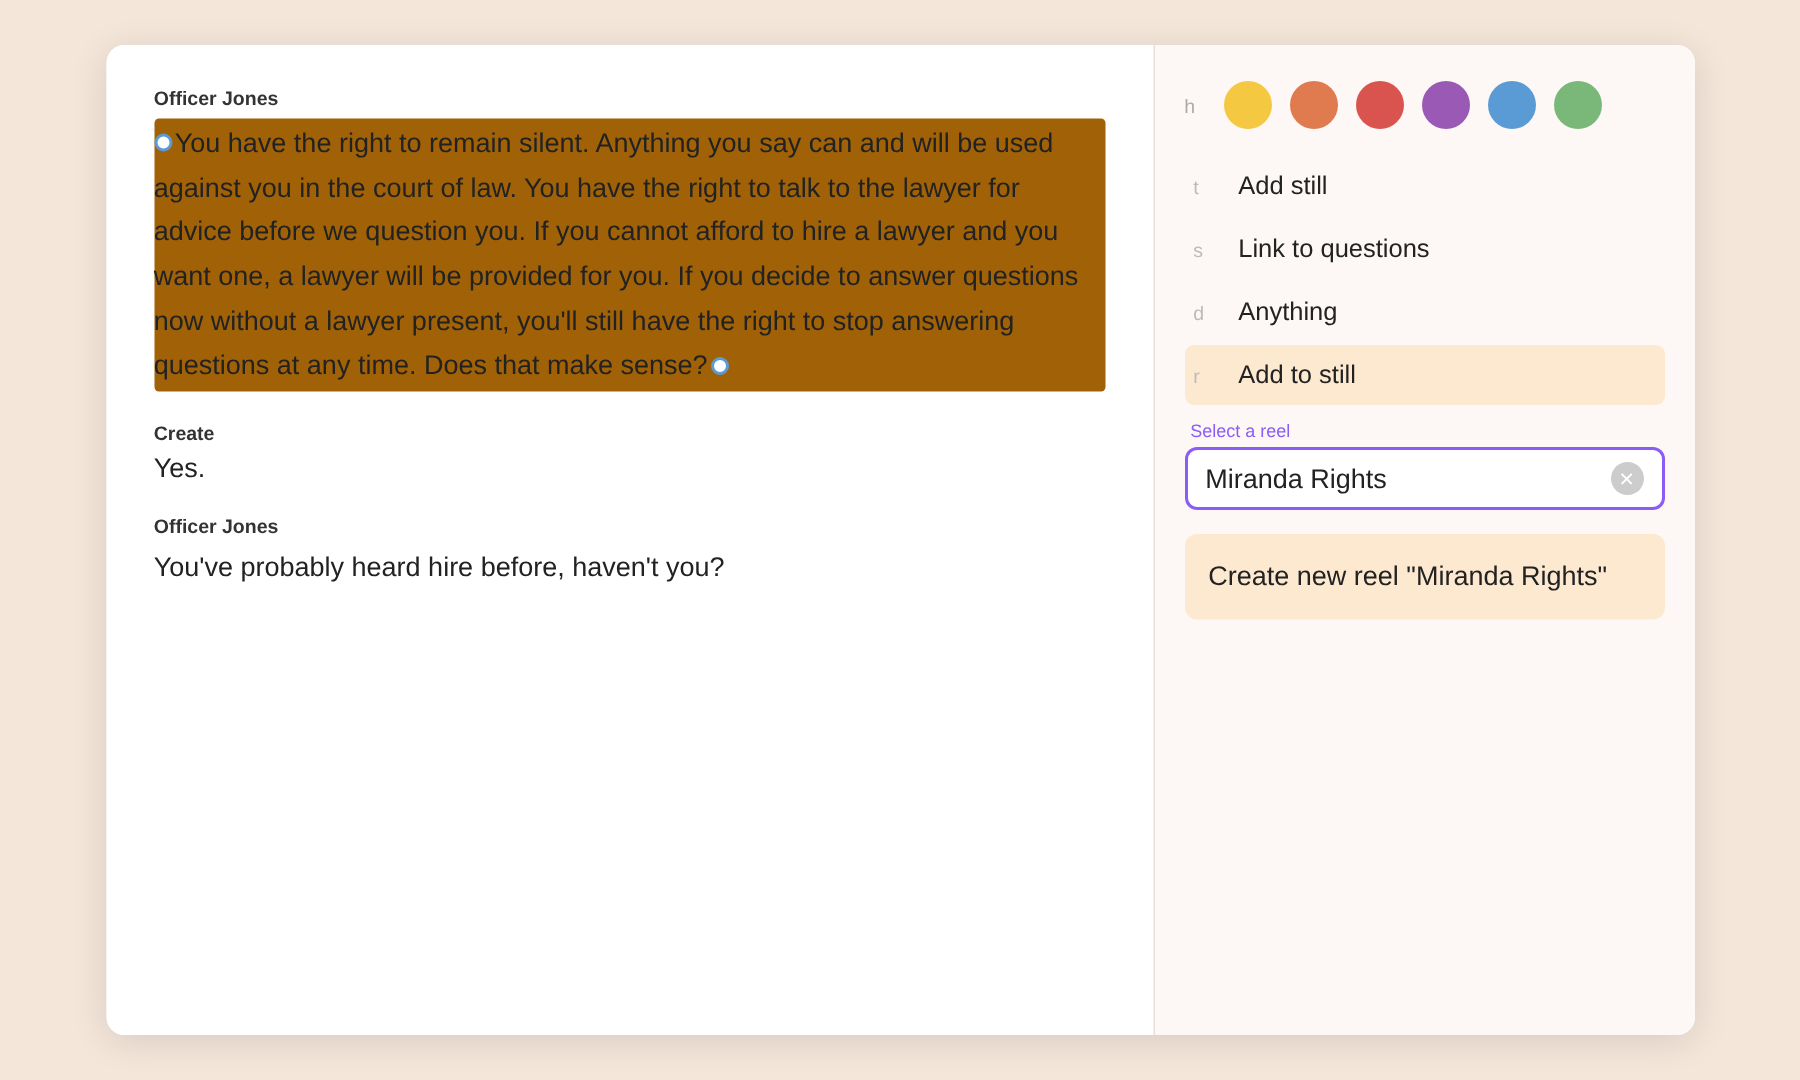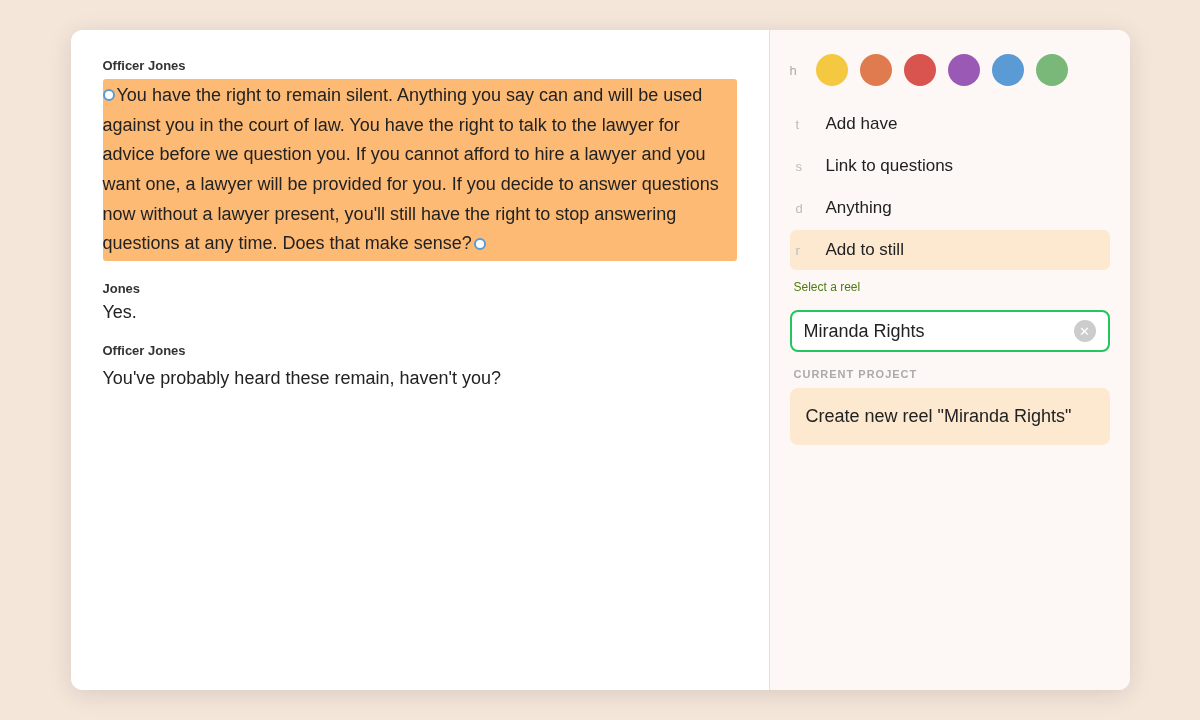--- a/index.html
+++ b/index.html
@@ -38,21 +38,21 @@
     }
     .transcript-block {
       margin-bottom: 20px;
     }
     .transcript-text {
       font-size: 18px;
       line-height: 1.65;
       color: #222;
     }
     .transcript-text.highlighted {
-      background: #fdba74;
+      background: #a16207;
       border-radius: 3px;
       padding: 2px 0;
       display: block;
     }
     .selection-handle {
       display: inline-block;
       width: 12px;
       height: 12px;
       border-radius: 50%;
       border: 2px solid #5b9bd5;
@@ -131,28 +131,28 @@
     .menu-item .label {
       font-size: 17px;
       color: #222;
       font-weight: 400;
     }
     .reel-input-section {
       margin-top: 8px;
     }
     .reel-input-label {
       font-size: 12px;
-      color: #4d7c0f;
-      margin-bottom: 16px;
+      color: #8b5cf6;
+      margin-bottom: 4px;
       padding-left: 4px;
     }
     .reel-input-wrapper {
       display: flex;
       align-items: center;
-      border: 2px solid #22c55e;
+      border: 2px solid #8b5cf6;
       border-radius: 8px;
       background: #fff;
       padding: 8px 12px;
       gap: 8px;
     }
     .reel-input {
       flex: 1;
       border: none;
       outline: none;
       font-size: 18px;
@@ -203,46 +203,46 @@
   <div class="left-panel">
 
     <div class="transcript-block">
       <div class="speaker-name">Officer Jones</div>
       <div class="transcript-text highlighted">
         <span class="selection-handle"></span><span>You have the right to remain silent. Anything you say can and will be used against you in the court of law. You have the right to talk to the lawyer for advice before we question you. If you cannot afford to hire a lawyer and you want one, a lawyer will be provided for you. If you decide to answer questions now without a lawyer present, you'll still have the right to stop answering questions at any time. Does that make sense?</span><span class="selection-handle-end"></span>
       </div>
     </div>
 
     <div class="garcia-block">
-      <div class="speaker-name">Jones</div>
+      <div class="speaker-name">Create</div>
       <div class="garcia-text">Yes.</div>
     </div>
 
     <div class="transcript-block">
       <div class="speaker-name">Officer Jones</div>
-      <div class="transcript-text">You've probably heard these remain, haven't you?</div>
+      <div class="transcript-text">You've probably heard hire before, haven't you?</div>
     </div>
 
   </div>
 
   <div class="right-panel">
 
     <div class="color-row">
       <span class="shortcut-key">h</span>
       <div class="color-dot" style="background:#f5c842;"></div>
       <div class="color-dot" style="background:#e07b4f;"></div>
       <div class="color-dot" style="background:#d9534f;"></div>
       <div class="color-dot" style="background:#9b59b6;"></div>
       <div class="color-dot" style="background:#5b9bd5;"></div>
       <div class="color-dot" style="background:#7ab87a;"></div>
     </div>
 
     <div class="menu-item">
       <span class="shortcut">t</span>
-      <span class="label">Add have</span>
+      <span class="label">Add still</span>
     </div>
     <div class="menu-item">
       <span class="shortcut">s</span>
       <span class="label">Link to questions</span>
     </div>
     <div class="menu-item">
       <span class="shortcut">d</span>
       <span class="label">Anything</span>
     </div>
     <div class="menu-item active">
@@ -252,18 +252,17 @@
 
     <div class="reel-input-section">
       <div class="reel-input-label">Select a reel</div>
       <div class="reel-input-wrapper">
         <input class="reel-input" type="text" value="Miranda Rights" style="">
         <button class="clear-btn">✕</button>
       </div>
     </div>
 
     <div class="current-project-section">
-      <div class="current-project-label">CURRENT PROJECT</div>
       <div class="create-reel-item">Create new reel "Miranda Rights"</div>
     </div>
 
   </div>
 </div>
 
 </body></html>

